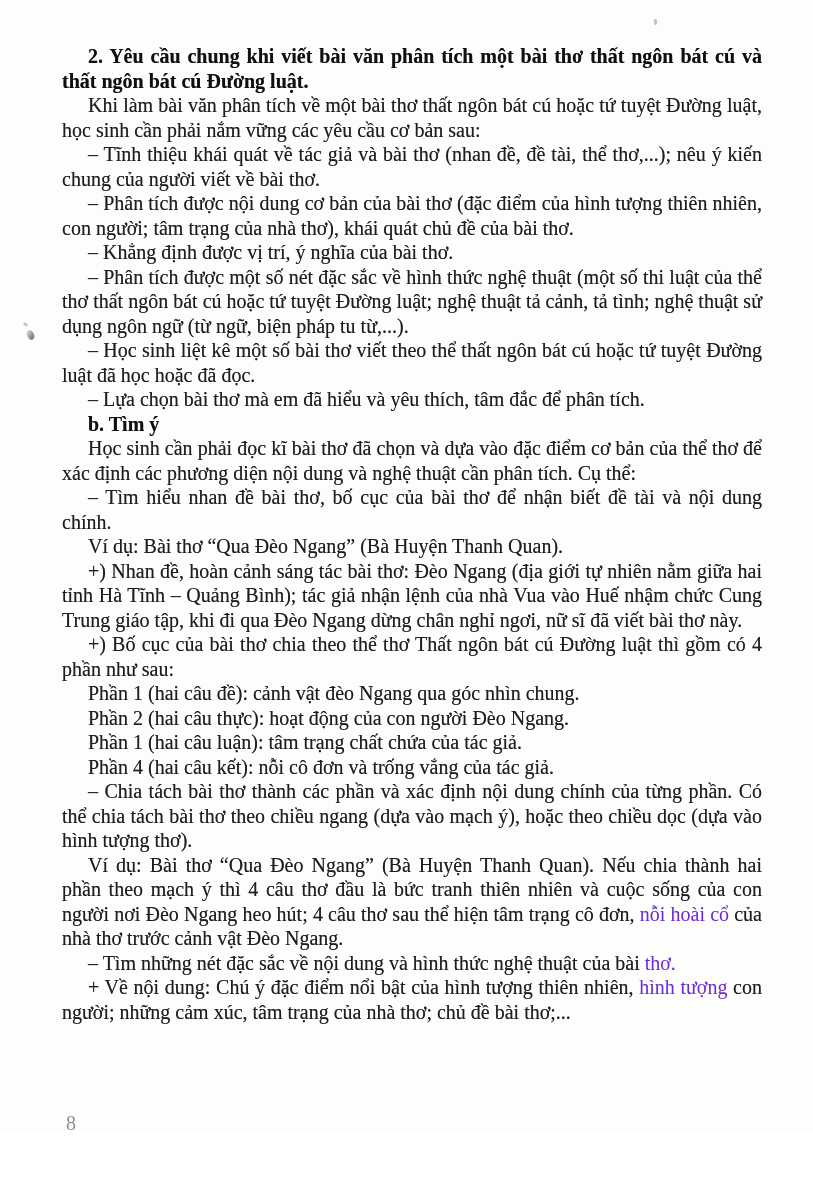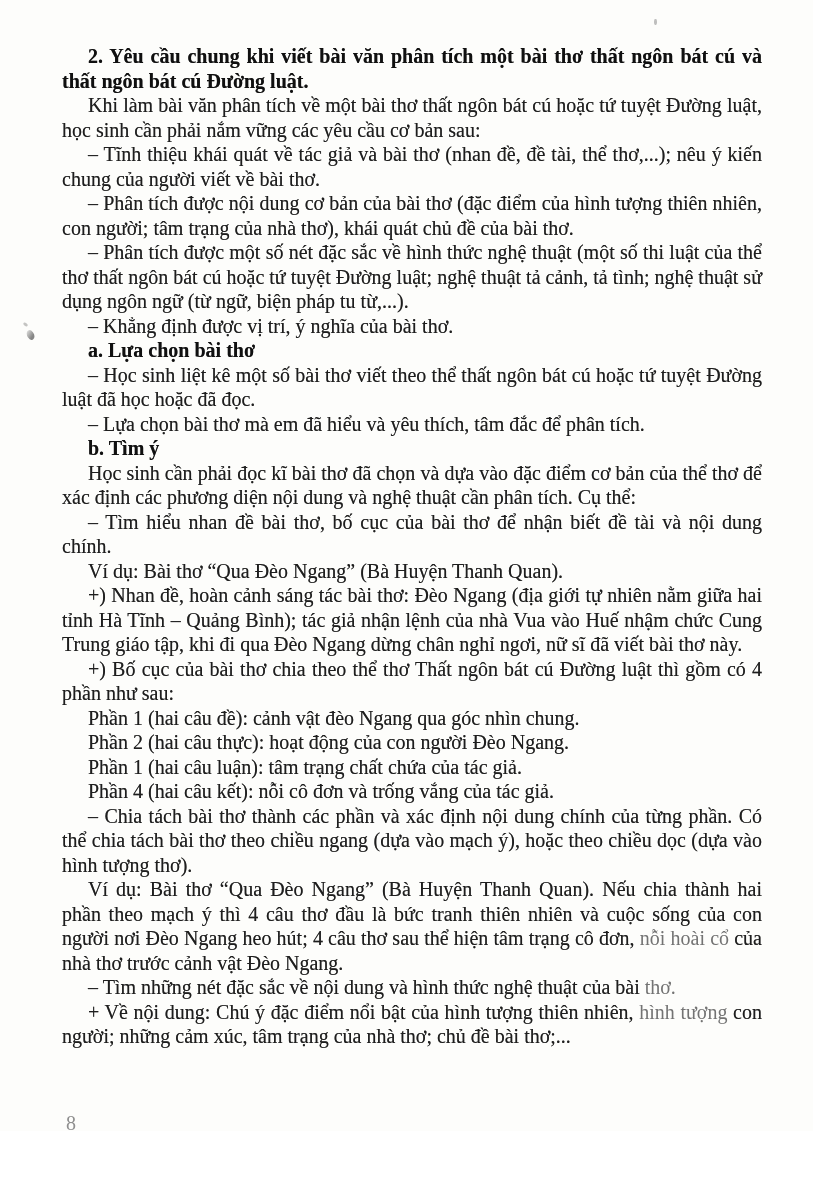--- a/index.html
+++ b/index.html
@@ -28,21 +28,21 @@
   }
   .text-block p {
     margin: 0;
     text-indent: 26px;
   }
   .text-block p.bold {
     font-weight: bold;
     color: #101010;
   }
   .faded {
-    color: #737373;
+    color: #6d28d9;
     text-shadow: none;
   }
   .page-number {
     position: absolute;
     left: 66px;
     top: 1112px;
     font-size: 20px;
     color: #8f8f8f;
     text-shadow: none;
   }
@@ -81,23 +81,22 @@
 <body>
 
 <div class="page">
   <div class="scan-dot"></div>
   <div class="scan-speck"></div>
   <main class="text-block">
       <p class="bold"><span>2. Yêu cầu chung khi viết bài văn phân tích một bài thơ thất ngôn bát cú và thất ngôn bát cú Đường luật.</span></p>
       <p><span>Khi làm bài văn phân tích về một bài thơ thất ngôn bát cú hoặc tứ tuyệt Đường luật, học sinh cần phải nắm vững các yêu cầu cơ bản sau:</span></p>
       <p><span>– Tĩnh thiệu khái quát về tác giả và bài thơ (nhan đề, đề tài, thể thơ,...); nêu ý kiến chung của người viết về bài thơ.</span></p>
       <p><span>– Phân tích được nội dung cơ bản của bài thơ (đặc điểm của hình tượng thiên nhiên, con người; tâm trạng của nhà thơ), khái quát chủ đề của bài thơ.</span></p>
+      <p><span>– Khẳng định được vị trí, ý nghĩa của bài thơ.</span></p>
       <p><span>– Phân tích được một số nét đặc sắc về hình thức nghệ thuật (một số thi luật của thể thơ thất ngôn bát cú hoặc tứ tuyệt Đường luật; nghệ thuật tả cảnh, tả tình; nghệ thuật sử dụng ngôn ngữ (từ ngữ, biện pháp tu từ,...).</span></p>
-      <p><span>– Khẳng định được vị trí, ý nghĩa của bài thơ.</span></p>
-      <p class="bold"><span>a. Lựa chọn bài thơ</span></p>
       <p><span>– Học sinh liệt kê một số bài thơ viết theo thể thất ngôn bát cú hoặc tứ tuyệt Đường luật đã học hoặc đã đọc.</span></p>
       <p><span>– Lựa chọn bài thơ mà em đã hiểu và yêu thích, tâm đắc để phân tích.</span></p>
       <p class="bold"><span>b. Tìm ý</span></p>
       <p><span>Học sinh cần phải đọc kĩ bài thơ đã chọn và dựa vào đặc điểm cơ bản của thể thơ để xác định các phương diện nội dung và nghệ thuật cần phân tích. Cụ thể:</span></p>
       <p><span>– Tìm hiểu nhan đề bài thơ, bố cục của bài thơ để nhận biết đề tài và nội dung chính.</span></p>
       <p><span>Ví dụ: Bài thơ “Qua Đèo Ngang” (Bà Huyện Thanh Quan).</span></p>
       <p><span>+) Nhan đề, hoàn cảnh sáng tác bài thơ: Đèo Ngang (địa giới tự nhiên nằm giữa hai tỉnh Hà Tĩnh – Quảng Bình); tác giả nhận lệnh của nhà Vua vào Huế nhậm chức Cung Trung giáo tập, khi đi qua Đèo Ngang dừng chân nghỉ ngơi, nữ sĩ đã viết bài thơ này.</span></p>
       <p><span>+) Bố cục của bài thơ chia theo thể thơ Thất ngôn bát cú Đường luật thì gồm có 4 phần như sau:</span></p>
       <p><span>Phần 1 (hai câu đề): cảnh vật đèo Ngang qua góc nhìn chung.</span></p>
       <p><span>Phần 2 (hai câu thực): hoạt động của con người Đèo Ngang.</span></p>

